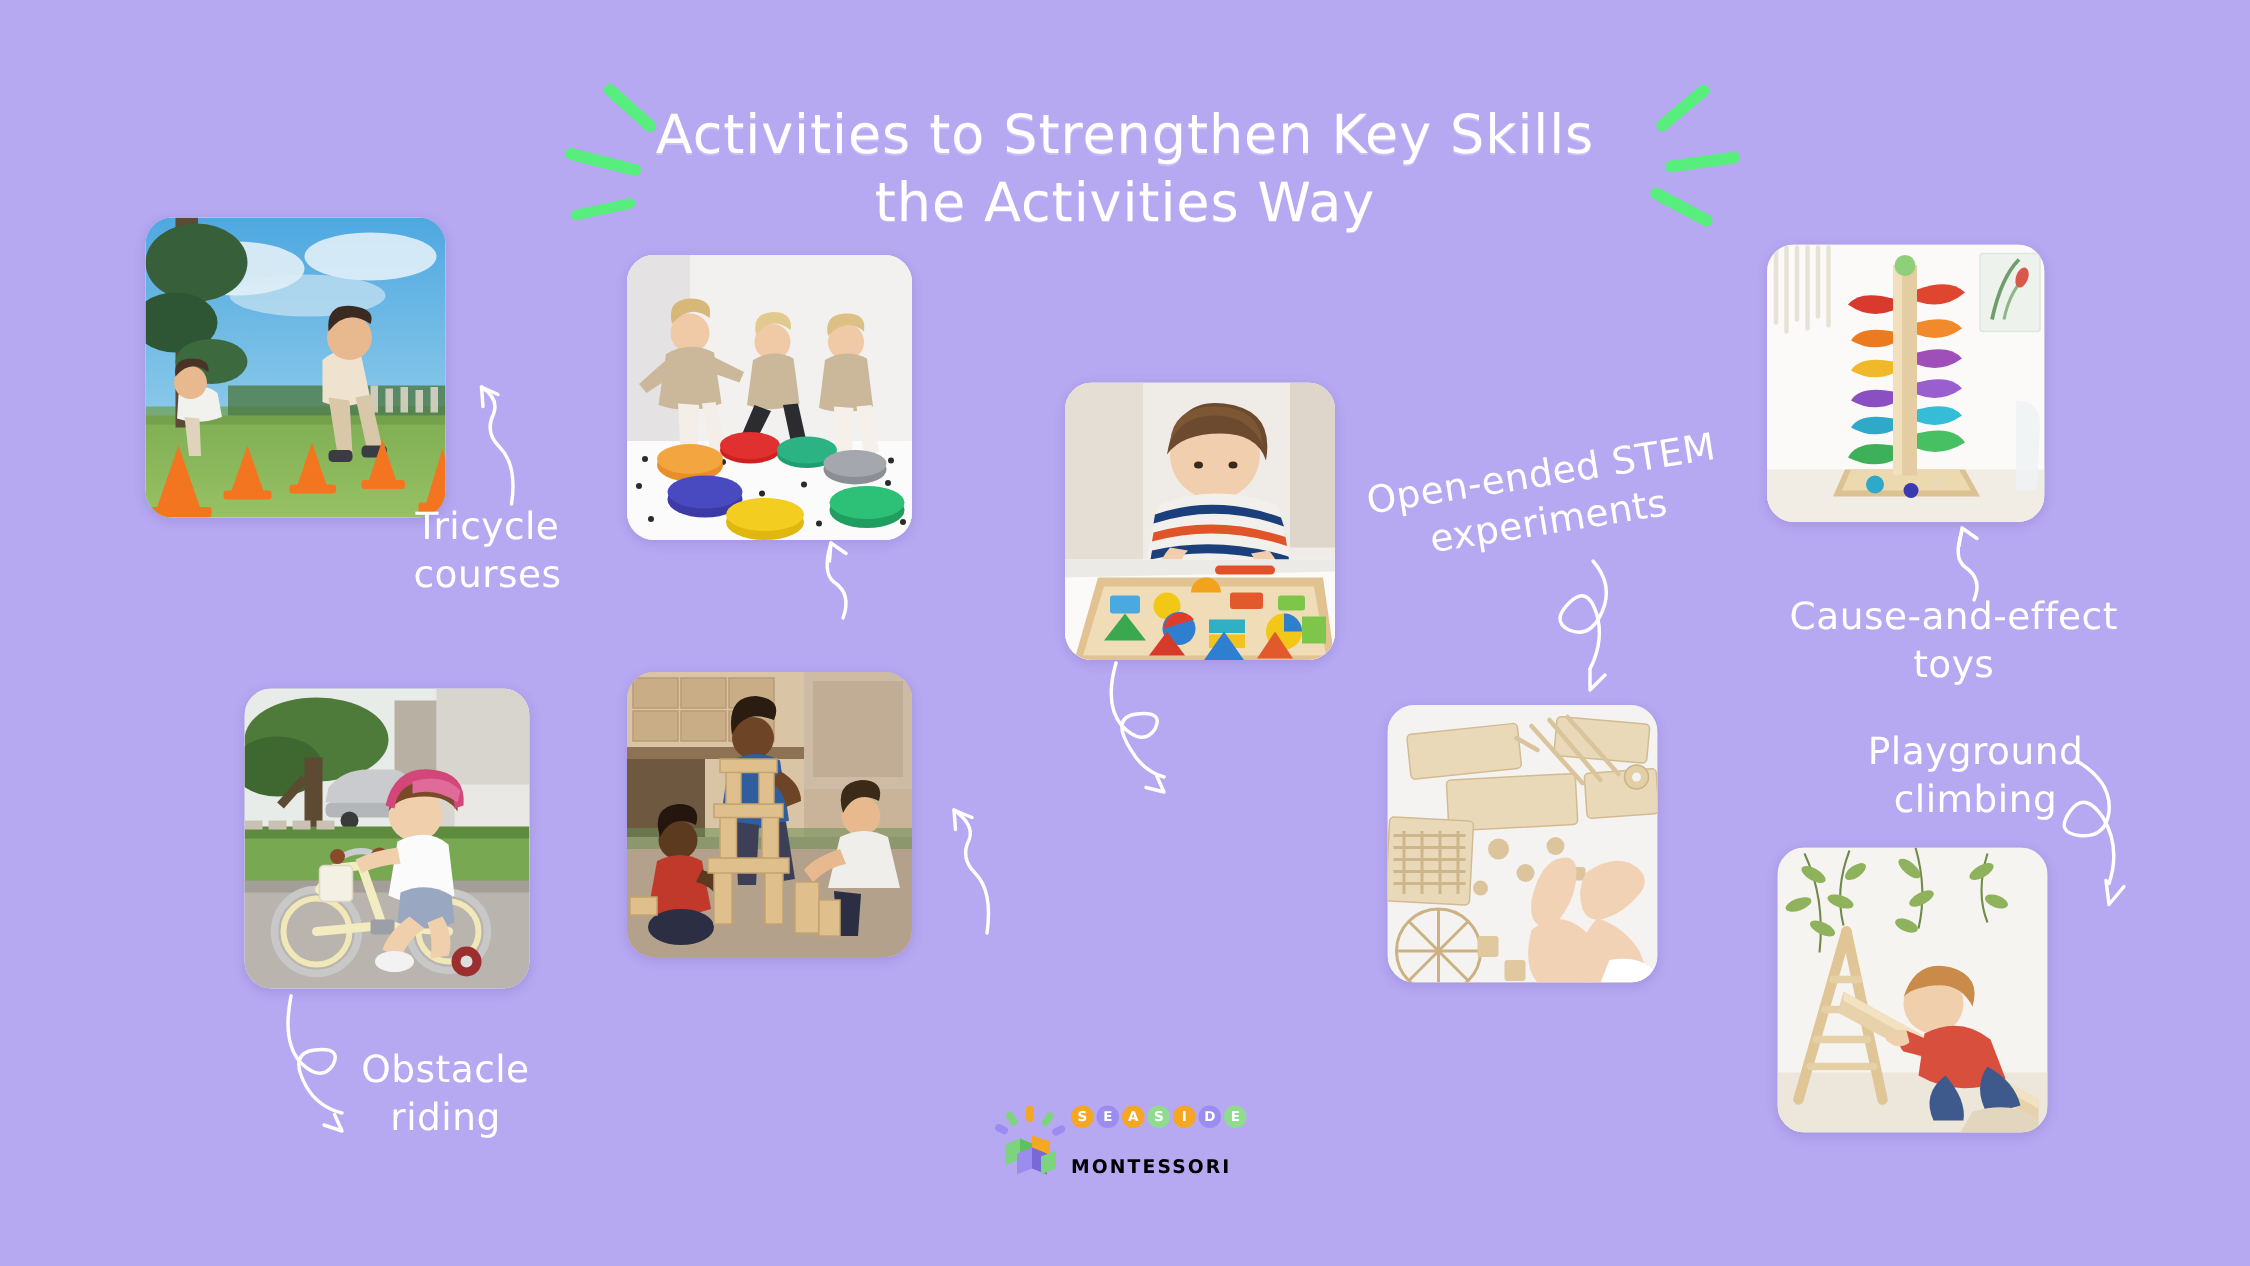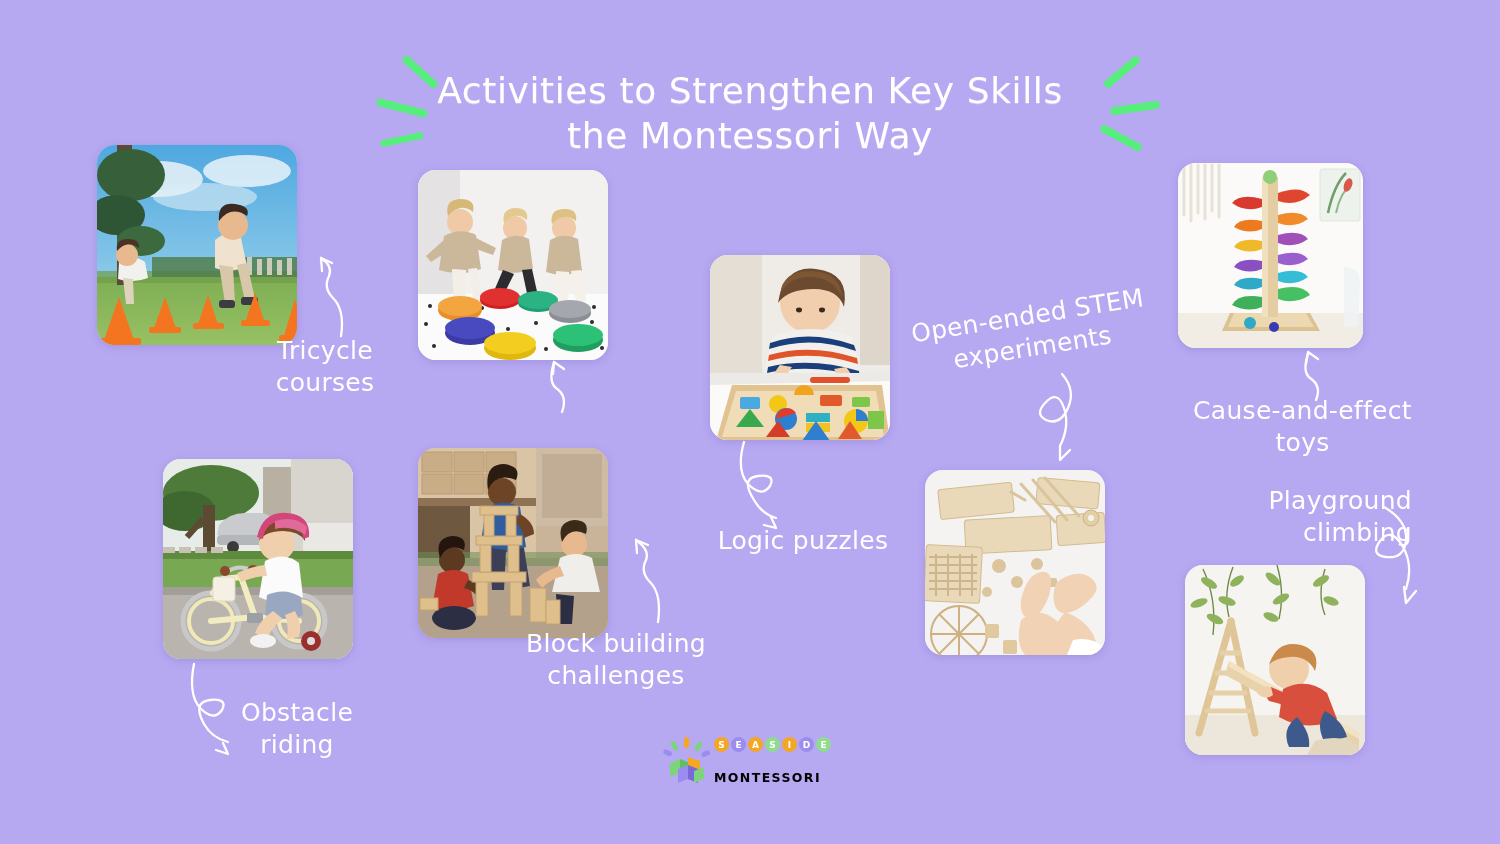--- a/index.html
+++ b/index.html
@@ -82,21 +82,21 @@
   </div>
 
   <div class="sparkles" style="left:1086px;top:62px;width:78px;height:100px;">
     <div class="spark" style="left:14px;top:6px;width:44px;height:8px;transform:rotate(-40deg);"></div>
     <div class="spark" style="left:24px;top:42px;width:50px;height:8px;transform:rotate(-8deg);"></div>
     <div class="spark" style="left:12px;top:72px;width:46px;height:8px;transform:rotate(28deg);"></div>
   </div>
 
   <div class="title">
     <span class="ln">Activities to Strengthen Key Skills</span>
-    <span class="ln">the Montessori Way</span>
+    <span class="ln">the Activities Way</span>
   </div>
 
   <div class="card" style="left:97px;top:145px;width:200px;height:200px;">
     <div class="ph">
       <svg viewBox="0 0 200 200" width="200" height="200" preserveAspectRatio="xMidYMid slice">
         <defs>
           <linearGradient id="skyA" x1="0" y1="0" x2="0" y2="1">
             <stop offset="0" stop-color="#4ea8e0"></stop>
               <stop offset="1" stop-color="#a9d9ee"></stop>
           </linearGradient>
@@ -292,21 +292,20 @@
           <path d="M92 186 l14 -20 l14 20 z" fill="#2f7fd0"></path>
           <circle cx="146" cy="166" r="12" fill="#f2c716"></circle>
           <path d="M146 154 a12 12 0 0 1 12 12 l-12 0 z" fill="#2f7fd0"></path>
           <path d="M128 184 l12 -18 l12 18 z" fill="#e25a2c"></path>
           <rect x="158" y="156" width="16" height="18" fill="#7ec64a"></rect>
         </g>
         <rect x="100" y="122" width="40" height="6" rx="3" fill="#e2502a"></rect>
       </svg>
     </div>
   </div>
-  <div class="label" style="left:710px;top:525px;width:186px;">Logic puzzles</div>
   <svg class="arrow" style="left:728px;top:440px;width:80px;height:92px;" viewBox="0 0 80 92">
     <path d="M16 2 q-8 28 4 42 q14 14 22 2 q6 -12 -12 -10 q-18 2 -4 24 q8 14 22 18"></path>
     <path d="M48 88 l-12 -3 M48 88 l-5 -11"></path>
   </svg>
 
   <div class="card" style="left:925px;top:470px;width:180px;height:185px;">
     <div class="ph">
       <svg viewBox="0 0 180 185" width="180" height="185" preserveAspectRatio="xMidYMid slice">
         <rect width="180" height="185" fill="#f4f3f1"></rect>
 
@@ -475,21 +474,21 @@
           <path d="M98 124 q24 -12 44 4 l10 26 q-30 14 -58 -2 z" fill="#d94f3d"></path>
           <path d="M100 128 l-14 -6 q-8 8 -2 14 l16 4 z" fill="#d94f3d"></path>
           <path d="M86 122 q-10 -2 -14 6 q8 8 16 2 z" fill="#f0cfad"></path>
           <path d="M140 146 q18 10 22 26 l-22 6 q-10 -18 0 -32 z" fill="#3e5a8c"></path>
           <path d="M112 152 q14 16 12 30 l-20 0 q-8 -18 8 -30 z" fill="#3e5a8c"></path>
         </g>
         <path d="M130 176 q28 -8 44 6 l0 8 l-52 0 z" fill="#e3d6bf"></path>
       </svg>
     </div>
   </div>
-  <div class="label" style="left:1222px;top:485px;width:190px;text-align:right;">Playground
+  <div class="label" style="left:1222px;top:485px;width:190px;">Playground
 climbing</div>
   <svg class="arrow" style="left:1370px;top:505px;width:70px;height:108px;" viewBox="0 0 70 108">
     <path d="M14 2 q24 14 22 34 q-2 18 -20 16 q-16 -2 -6 -16 q10 -14 22 4 q12 20 4 44"></path>
     <path d="M34 82 l2 16 M36 98 l10 -12"></path>
   </svg>
 
   <div class="card" style="left:418px;top:448px;width:190px;height:190px;">
     <div class="ph">
       <svg viewBox="0 0 190 190" width="190" height="190" preserveAspectRatio="xMidYMid slice">
         <rect width="190" height="190" fill="#c9b49a"></rect>
@@ -547,22 +546,20 @@
           <rect x="66" y="66" width="10" height="22"></rect>
           <rect x="88" y="66" width="10" height="22"></rect>
           <rect x="62" y="58" width="38" height="9"></rect>
           <rect x="112" y="140" width="16" height="34"></rect>
           <rect x="128" y="152" width="14" height="24"></rect>
           <rect x="2" y="150" width="18" height="12"></rect>
         </g>
       </svg>
     </div>
   </div>
-  <div class="label" style="left:505px;top:628px;width:222px;">Block building
-challenges</div>
   <svg class="arrow" style="left:600px;top:530px;width:76px;height:96px;" viewBox="0 0 76 96">
     <path d="M58 92 q4 -28 -8 -40 q-10 -10 -4 -22 q4 -10 -10 -20"></path>
     <path d="M36 10 l1 13 M36 10 l12 5"></path>
   </svg>
 
   <div class="card" style="left:163px;top:459px;width:190px;height:200px;">
     <div class="ph">
       <svg viewBox="0 0 190 200" width="190" height="200" preserveAspectRatio="xMidYMid slice">
         <rect width="190" height="200" fill="#dfe3e0"></rect>
         <rect width="190" height="100" fill="#e8ece8"></rect>

